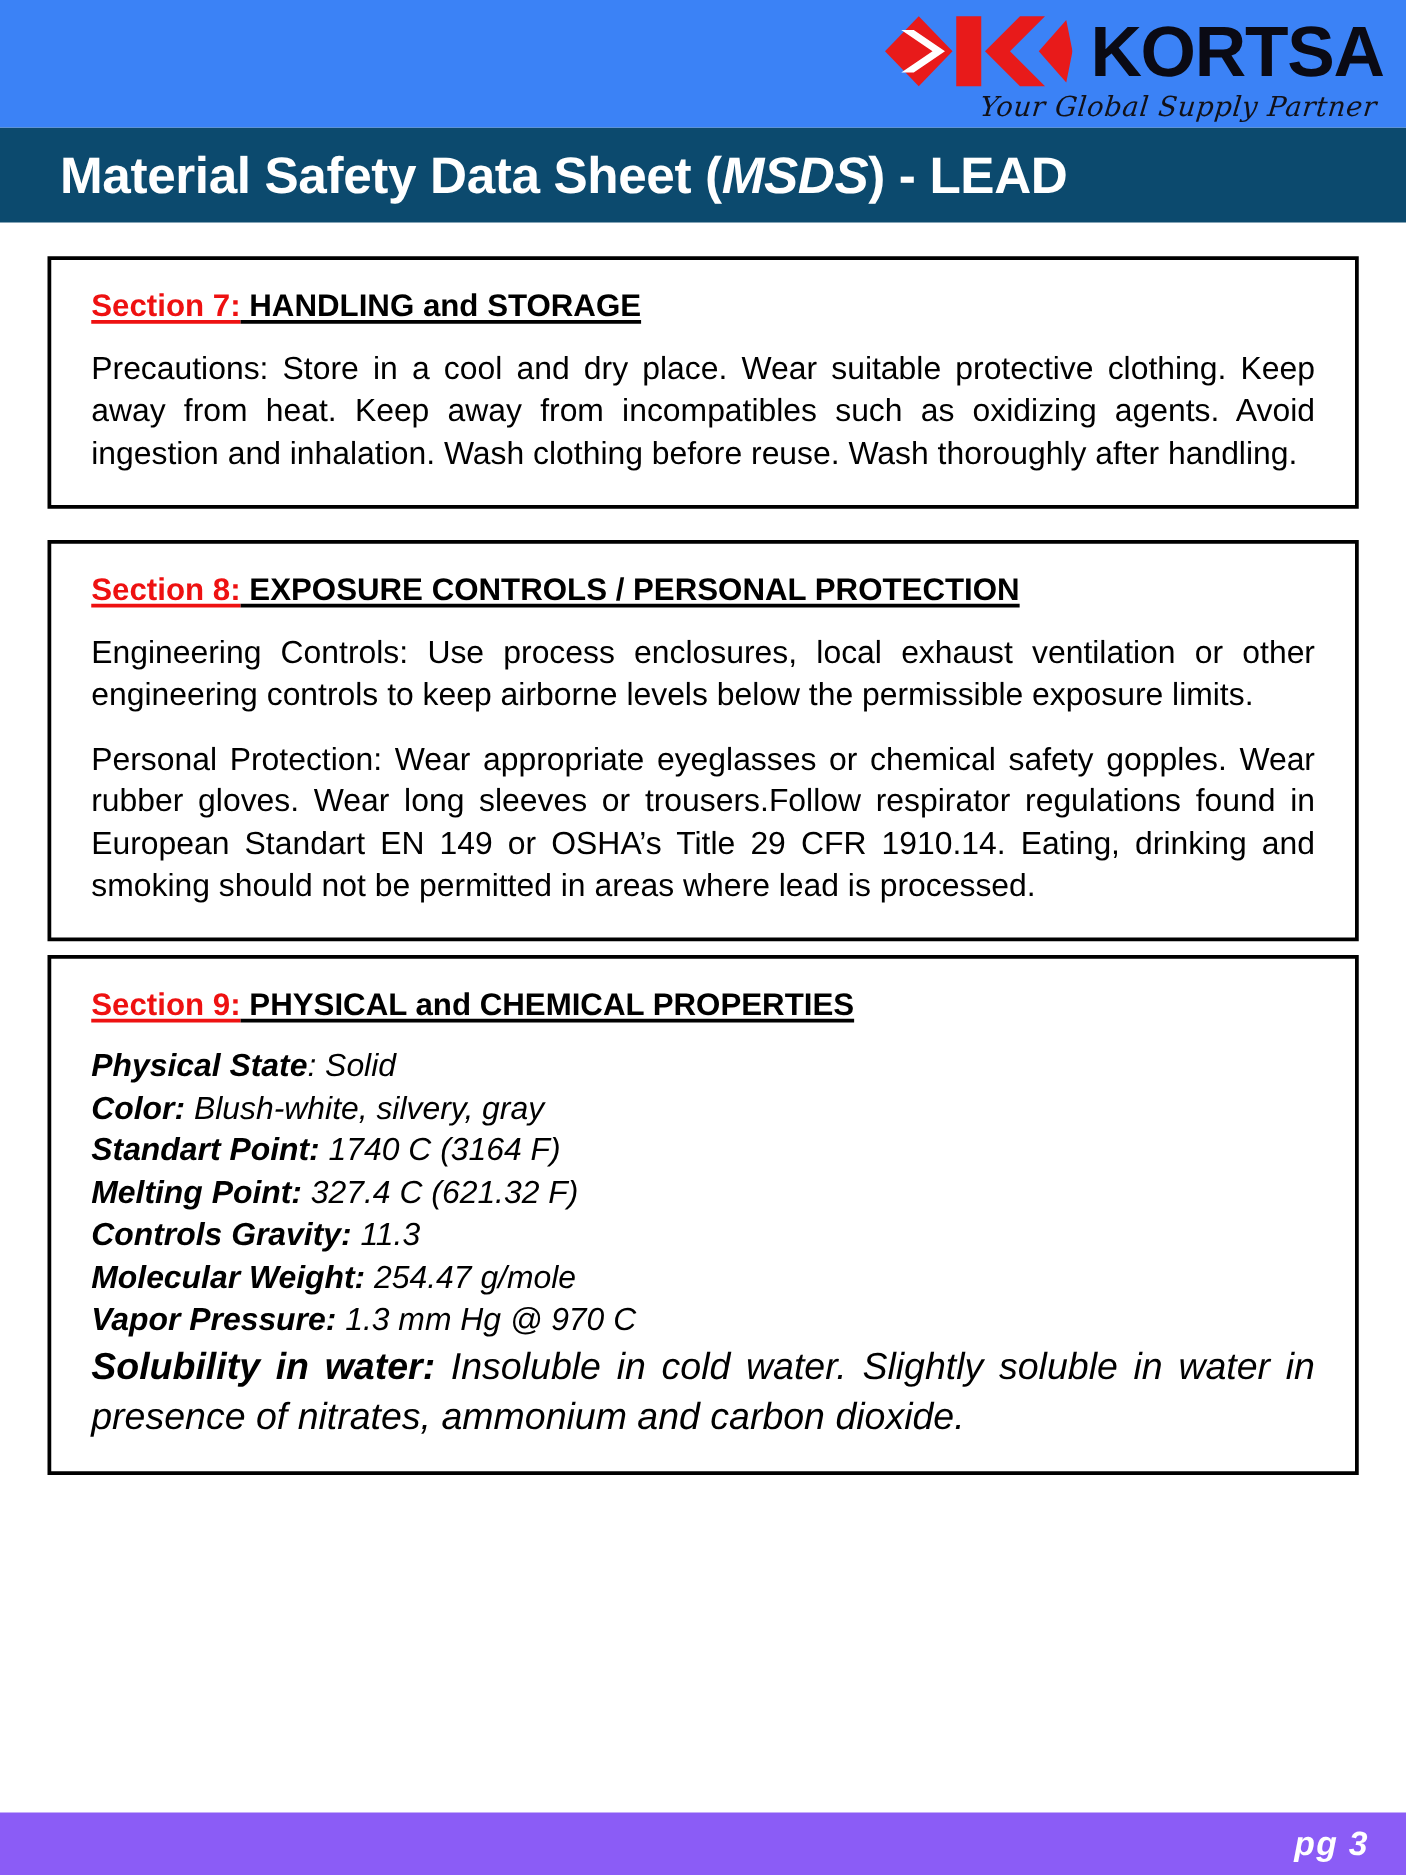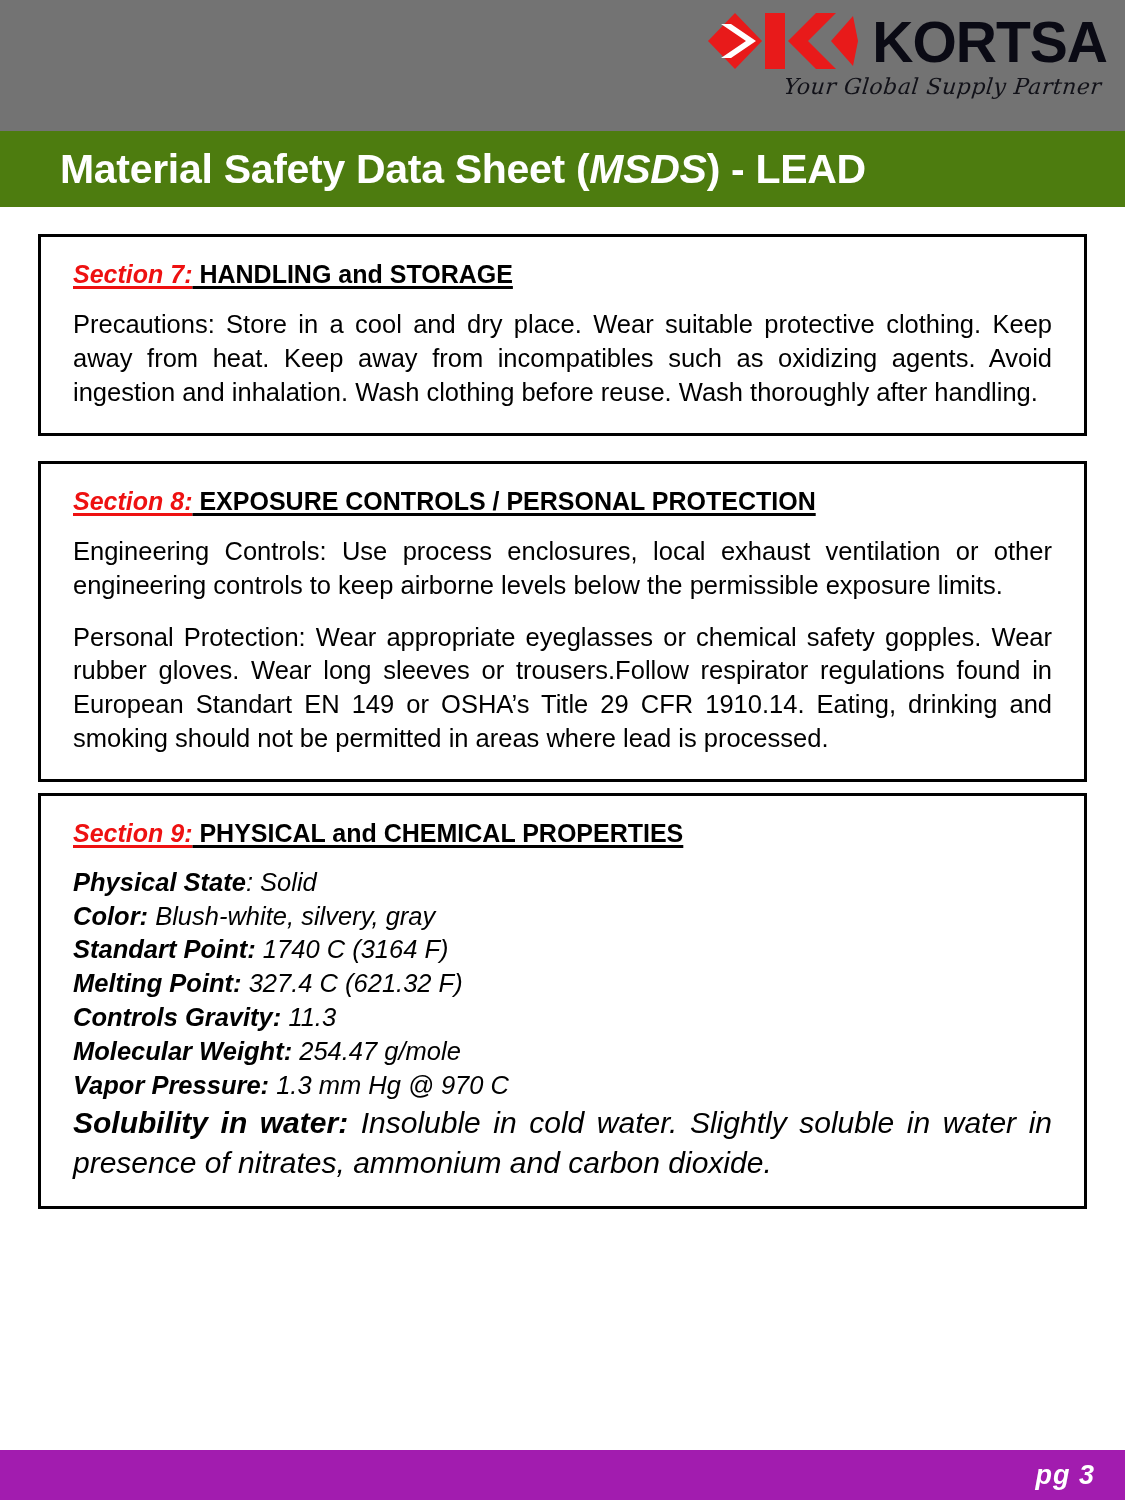--- a/index.html
+++ b/index.html
@@ -12,23 +12,23 @@
     width: 1125px;
     height: 1500px;
     font-family: "Liberation Sans", sans-serif;
     color: #000000;
     overflow: hidden;
     position: relative;
   }
 
   
   .page-header {
-    height: 131px;
+    height: 102px;
     position: relative;
-    background: #737373;
+    background: #3b82f6;
   }
   .logo-block {
     position: absolute;
     right: 18px;
     top: 10px;
     display: flex;
     flex-direction: column;
     align-items: flex-end;
   }
   .logo-row {
@@ -55,25 +55,25 @@
     color: #111118;
     letter-spacing: 0.5px;
     margin-top: 2px;
     margin-right: 6px;
     transform: skewX(-6deg);
     white-space: nowrap;
   }
 
   
   .title-bar {
-    background: #4d7c0f;
+    background: #0c4a6e;
     height: 76px;
     display: flex;
     align-items: center;
-    padding-left: 60px;
+    padding-left: 48px;
     box-sizing: border-box;
   }
   .title-text {
     color: #ffffff;
     font-family: "Liberation Sans", sans-serif;
     font-weight: bold;
     font-size: 41px;
     letter-spacing: -0.3px;
     white-space: nowrap;
   }
@@ -96,21 +96,20 @@
 
   .section-head {
     font-size: 25px;
     font-weight: bold;
     line-height: 1.25;
     margin: 0 0 10px 0;
     white-space: nowrap;
   }
   .section-head .sec-num {
     color: #ee1111;
-    font-style: italic;
     font-weight: bold;
     text-decoration: underline;
     text-decoration-thickness: 3px;
     text-underline-offset: 3px;
   }
   .section-head .sec-title {
     color: #000000;
     font-weight: bold;
     text-decoration: underline;
     text-decoration-thickness: 3px;
@@ -141,21 +140,21 @@
     margin: 0;
   }
 
   
   .footer-bar {
     position: absolute;
     left: 0;
     bottom: 0;
     width: 1125px;
     height: 50px;
-    background: #a21caf;
+    background: #8b5cf6;
     display: flex;
     align-items: center;
     justify-content: flex-end;
     padding-right: 30px;
     box-sizing: border-box;
   }
   .footer-page {
     color: #ffffff;
     font-weight: bold;
     font-style: italic;

